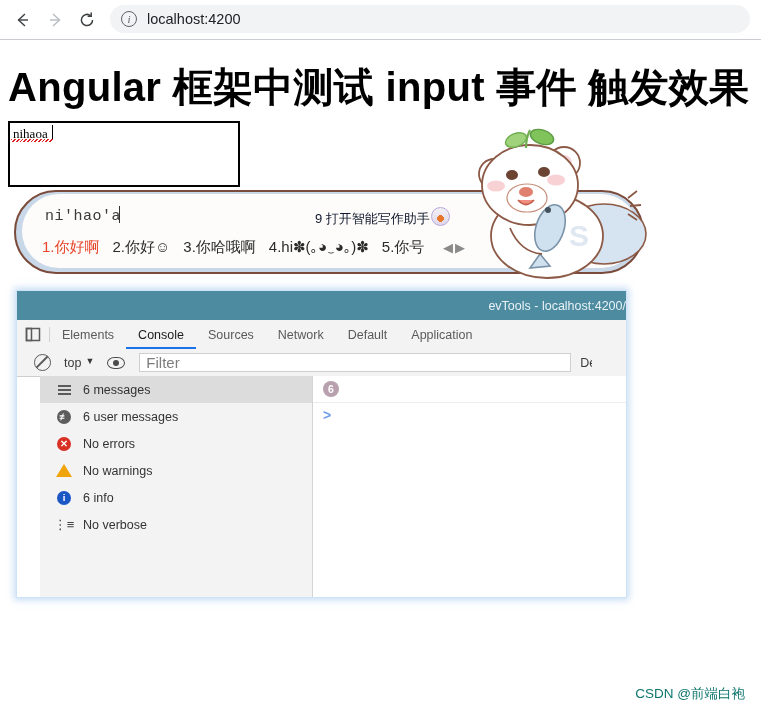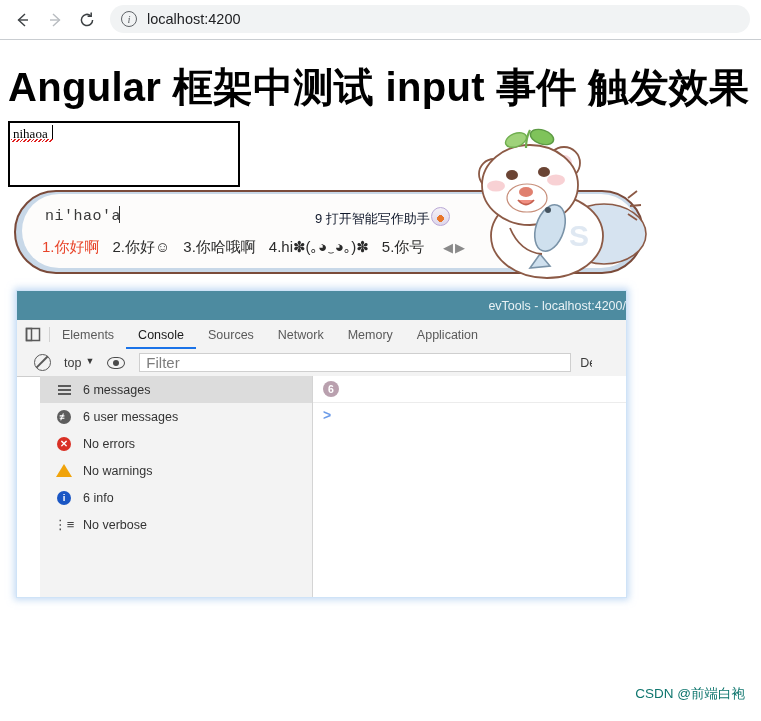--- a/index.html
+++ b/index.html
@@ -560,21 +560,21 @@
       <svg width="17" height="17" viewBox="0 0 17 17">
         <rect x="1.5" y="2.5" width="13" height="12" fill="none" stroke="#5a5a5a" stroke-width="1.5"></rect>
         <rect x="1.5" y="2.5" width="5" height="12" fill="none" stroke="#5a5a5a" stroke-width="1.5"></rect>
       </svg>
     </div>
     <div class="tabbar-sep"></div>
     <div class="dt-tab">Elements</div>
     <div class="dt-tab active">Console</div>
     <div class="dt-tab">Sources</div>
     <div class="dt-tab">Network</div>
-    <div class="dt-tab">Memory</div>
+    <div class="dt-tab">Default</div>
     <div class="dt-tab">Application</div>
   </div>
 
   <div id="devtools-toolbar">
     <div id="clear-console-icon"></div>
     <div id="context-selector">
       <span>top</span>
       <span style="font-size:9px">▼</span>
     </div>
     <div id="eye-icon"></div>

